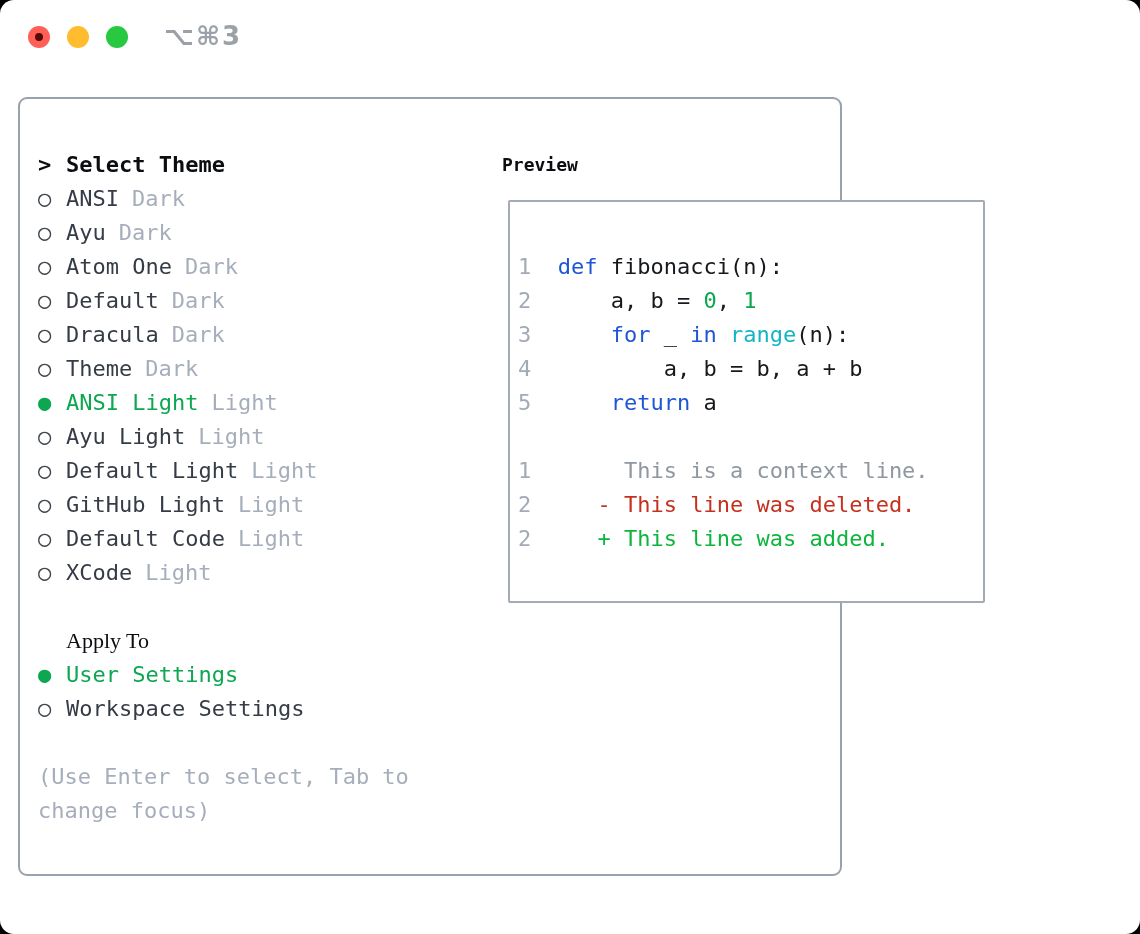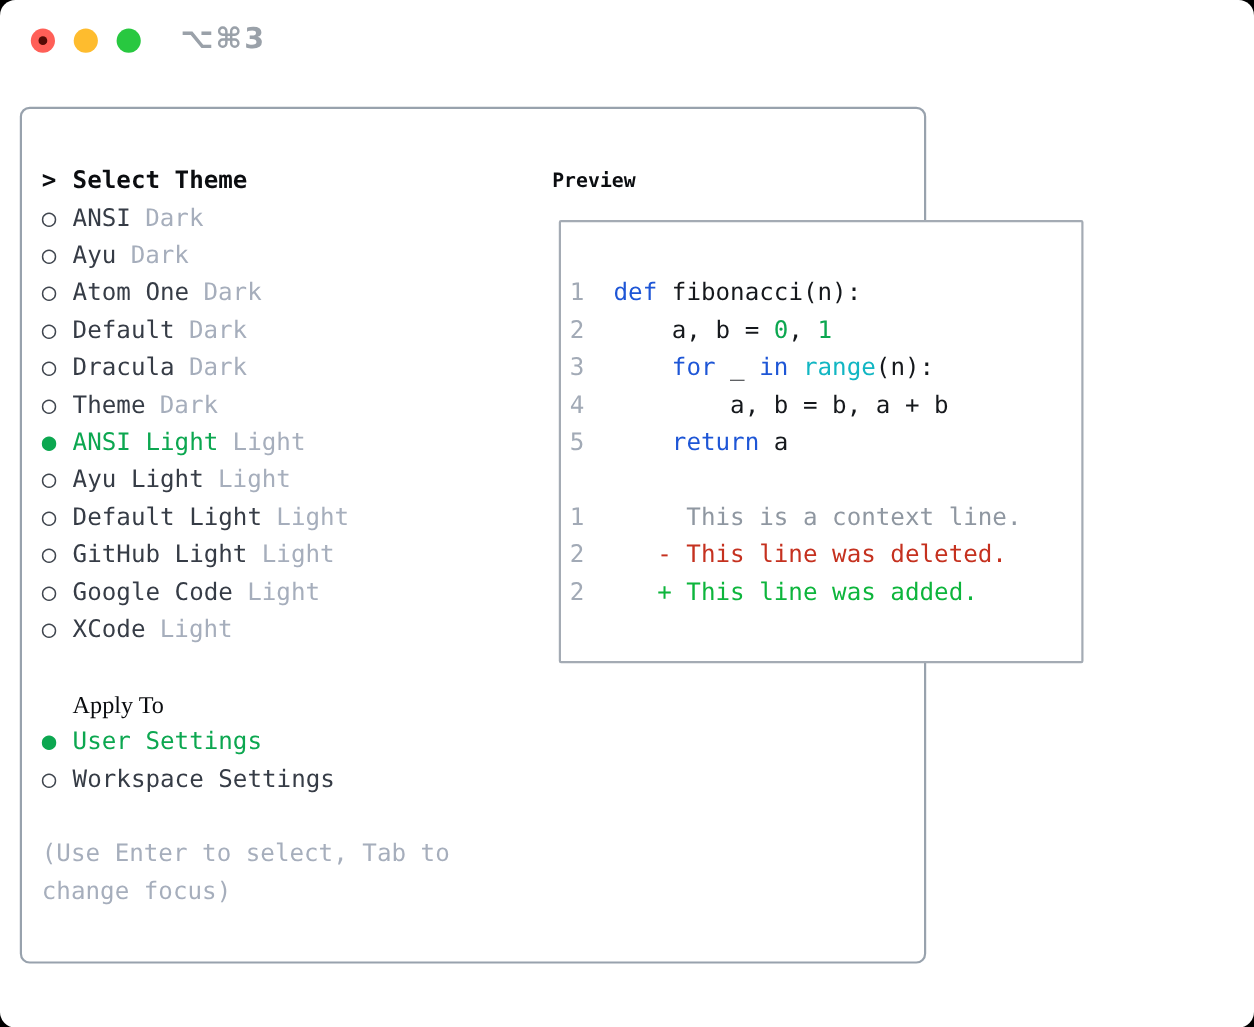--- a/index.html
+++ b/index.html
@@ -79,21 +79,21 @@
           <div class="row item"><span class="marker">○</span><span class="nm">ANSI</span><span class="tag">Dark</span></div>
           <div class="row item"><span class="marker">○</span><span class="nm">Ayu</span><span class="tag">Dark</span></div>
           <div class="row item"><span class="marker">○</span><span class="nm">Atom One</span><span class="tag">Dark</span></div>
           <div class="row item"><span class="marker">○</span><span class="nm">Default</span><span class="tag">Dark</span></div>
           <div class="row item"><span class="marker">○</span><span class="nm">Dracula</span><span class="tag">Dark</span></div>
           <div class="row item"><span class="marker">○</span><span class="nm">Theme</span><span class="tag">Dark</span></div>
           <div class="row item sel"><span class="marker">●</span><span class="nm">ANSI Light</span><span class="tag">Light</span></div>
           <div class="row item"><span class="marker">○</span><span class="nm">Ayu Light</span><span class="tag">Light</span></div>
           <div class="row item"><span class="marker">○</span><span class="nm">Default Light</span><span class="tag">Light</span></div>
           <div class="row item"><span class="marker">○</span><span class="nm">GitHub Light</span><span class="tag">Light</span></div>
-          <div class="row item"><span class="marker">○</span><span class="nm">Google Code</span><span class="tag">Light</span></div>
+          <div class="row item"><span class="marker">○</span><span class="nm">Default Code</span><span class="tag">Light</span></div>
           <div class="row item"><span class="marker">○</span><span class="nm">XCode</span><span class="tag">Light</span></div>
         </div>
 
       <div class="spacer"></div>
 
       <div class="row apply-header">Apply To</div>
 
       <div id="apply-list">
           <div class="row item sel"><span class="marker">●</span><span class="nm">User Settings</span></div>
           <div class="row item"><span class="marker">○</span><span class="nm">Workspace Settings</span></div>

